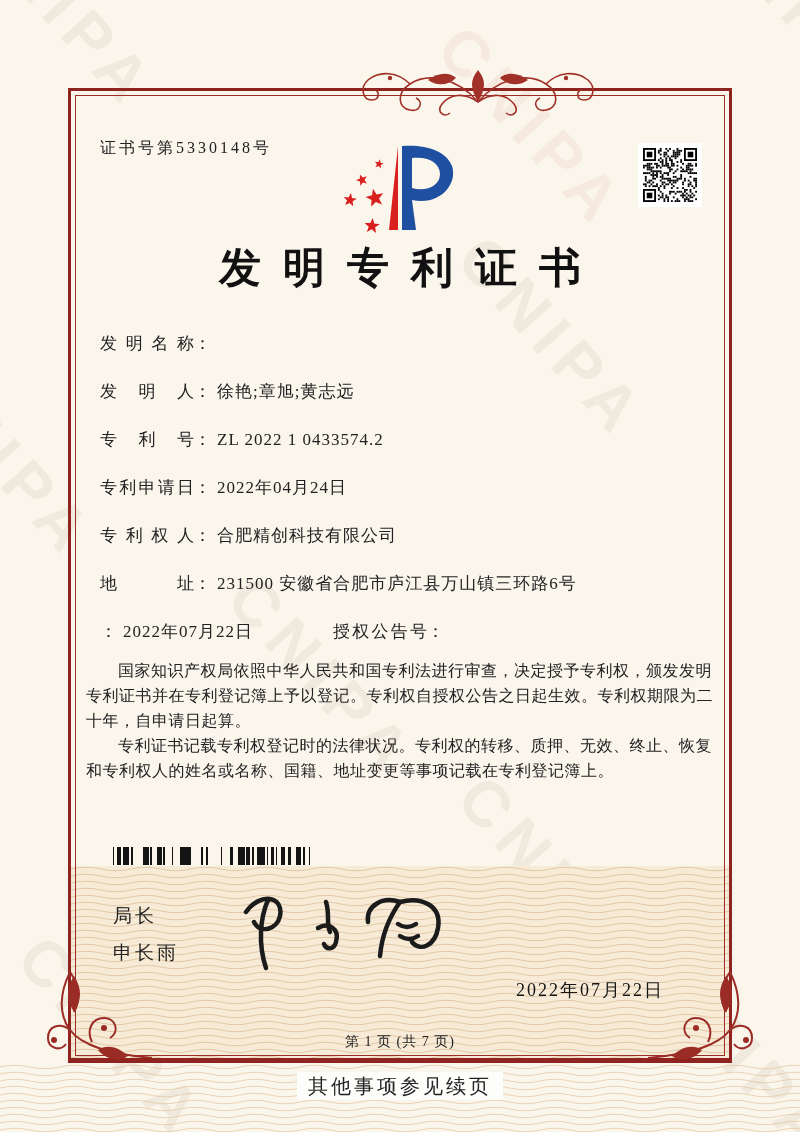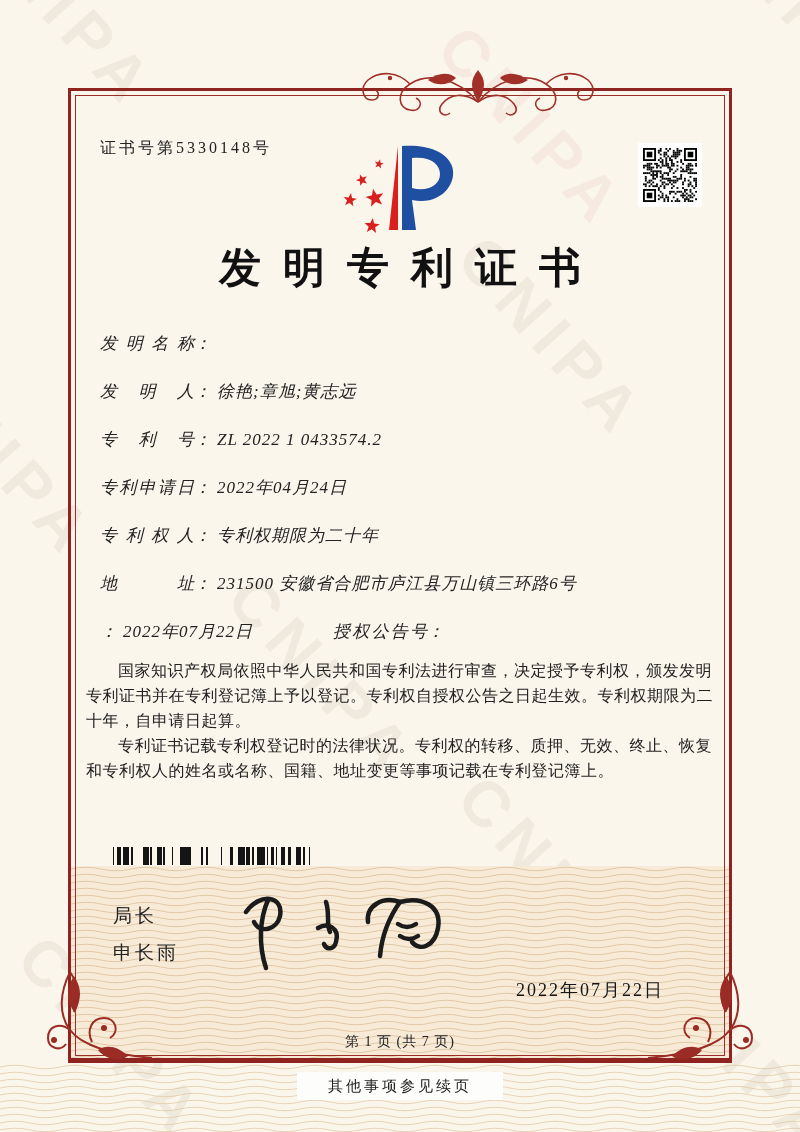--- a/index.html
+++ b/index.html
@@ -37,21 +37,21 @@
   .logo { position:absolute; left:328px; top:138px; }
   .qr { position:absolute; left:638px; top:143px; background:#fff; padding:5px; }
   .title {
     position:absolute; left:0; top:240px; width:800px; text-align:center;
     font-size:42px; font-weight:bold; letter-spacing:22px; padding-left:22px;
     color:#111;
   }
   
   .fields {
     position:absolute; left:100px; top:332px; width:560px;
-    display:flex; flex-direction:column; gap:25px;font-style:italic;
+    display:flex; flex-direction:column; gap:25px;
   }
   .frow { display:flex; font-size:17px; line-height:23px; color:#222; }
   .flabel {
     display:inline-block; width:94px; text-align:justify; text-align-last:justify;
   }
   .fcolon { margin-right:6px; }
   .fvalue { letter-spacing:1px; }
   .fpair2 { margin-left:80px; display:flex; }
   .fpair2 .flabel { width:94px; }
   
@@ -79,21 +79,21 @@
     position:absolute; left:470px; top:978px; width:240px; text-align:center;
     font-size:18px; letter-spacing:2px; color:#161616;
   }
   .page-no {
     position:absolute; left:0; top:1033px; width:800px; text-align:center;
     font-size:14px; letter-spacing:1px; color:#222;
   }
   .cont-note {
     position:absolute; left:297px; top:1072px; width:206px; height:28px;
     background:#fdfdfb; display:flex; align-items:center; justify-content:center;
-    font-size:15px; letter-spacing:3px; color:#222;
+    font-size:20px; letter-spacing:3px; color:#222;
   }
 </style>
 </head>
 <body>
 
 <div class="wm" style="left:-60px;  top:-30px;">CNIPA</div>
 <div class="wm" style="left:660px;  top:-50px;">CNIPA</div>
 <div class="wm pink" style="left:410px;  top:90px;">CNIPA</div>
 <div class="wm" style="left:430px;  top:300px;">CNIPA</div>
 <div class="wm" style="left:-120px; top:420px;">CNIPA</div>
@@ -513,21 +513,21 @@
       <span class="fvalue">ZL 2022 1 0433574.2</span>
   </div>
   <div class="frow">
     <span class="flabel">专利申请日</span>
       <span class="fcolon">：</span>
       <span class="fvalue">2022年04月24日</span>
   </div>
   <div class="frow">
     <span class="flabel">专利权人</span>
       <span class="fcolon">：</span>
-      <span class="fvalue">专利权期限为二十年</span>
+      <span class="fvalue">合肥精创科技有限公司</span>
   </div>
   <div class="frow">
     <span class="flabel">地址</span>
       <span class="fcolon">：</span>
       <span class="fvalue">231500 安徽省合肥市庐江县万山镇三环路6号</span>
   </div>
   <div class="frow">
       <span class="fcolon">：</span>
       <span class="fvalue">2022年07月22日</span>
     <span class="fpair2">

